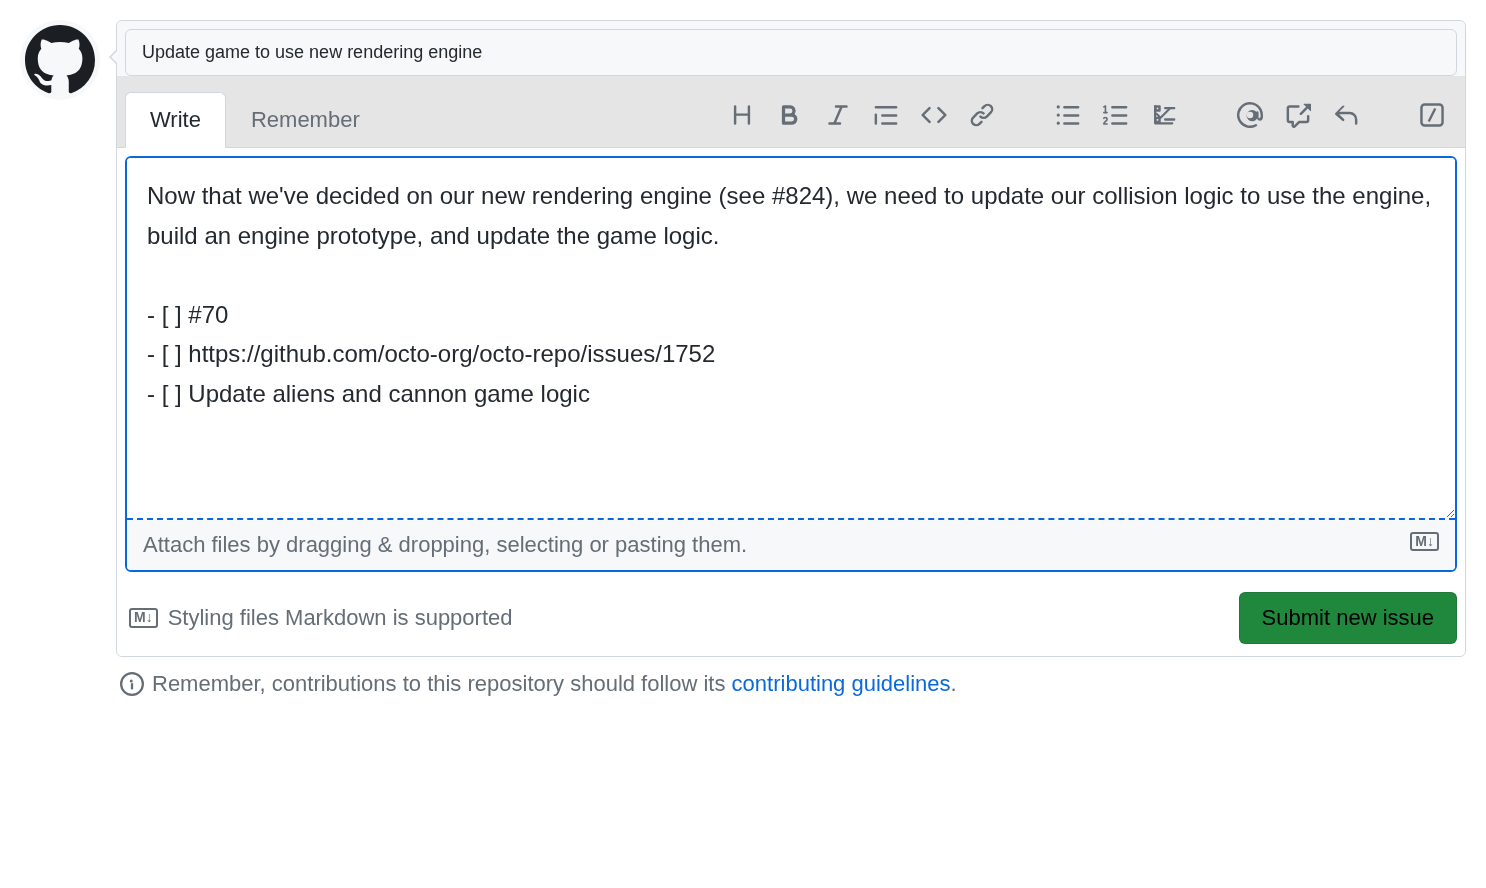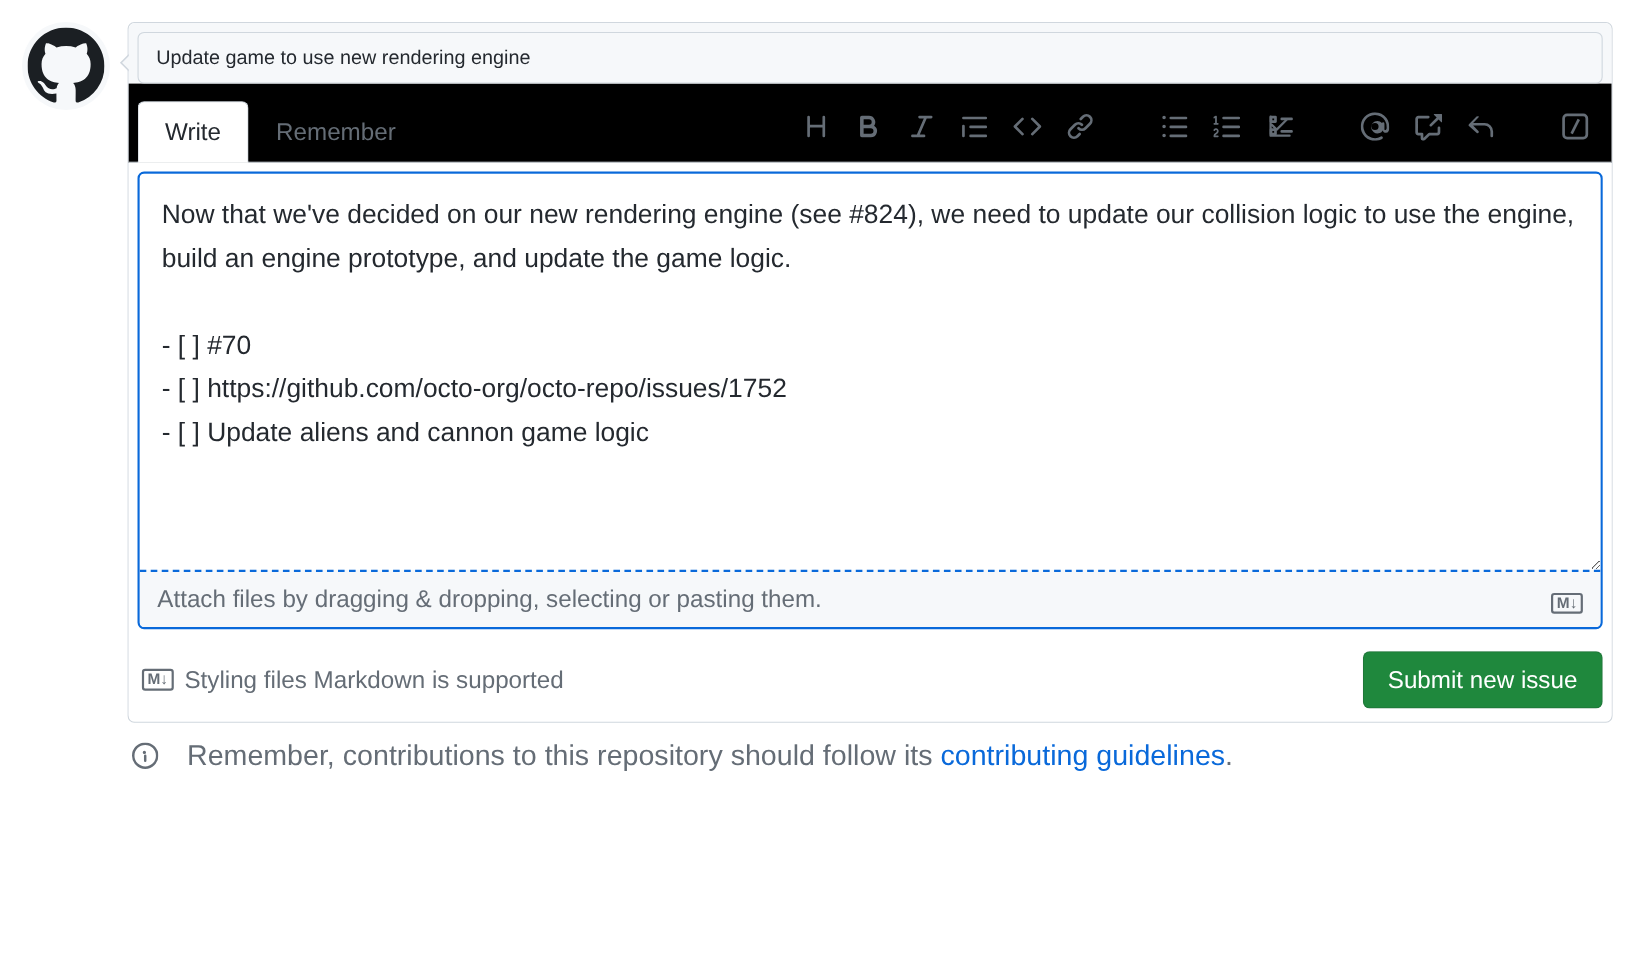--- a/index.html
+++ b/index.html
@@ -68,21 +68,21 @@
       background: #f6f8fa;
       border: 1px solid #d0d7de;
       border-radius: 6px;
       color: #24292f;
       font-family: inherit;
     }
     .tab-bar {
       display: flex;
       align-items: center;
       padding: 16px 8px 0 8px;
-      background: #000000;
+      background: #e5e5e5;
       border-bottom: 1px solid #d0d7de;
     }
     .tabs {
       display: flex;
       margin-bottom: -1px;
     }
     .tab {
       padding: 14px 24px;
       font-size: 22px;
       background: transparent;
@@ -135,21 +135,21 @@
       font-family: inherit;
       color: #24292f;
       outline: none;
       display: block;
     }
     .attach-bar {
       border-top: 2px dashed #0969da;
       background: #f6f8fa;
       padding: 12px 16px;
       display: flex;
-      align-items: flex-end;
+      align-items: flex-start;
       justify-content: space-between;
       font-size: 22px;
       color: #656d76;
     }
     .md-badge {
       font-size: 14px;
       font-weight: bold;
       border: 2px solid #656d76;
       border-radius: 3px;
       padding: 0 3px;
@@ -166,36 +166,36 @@
     }
     .footer-left {
       display: flex;
       align-items: center;
       gap: 10px;
       font-size: 22px;
       color: #656d76;
     }
     .submit-btn {
       background: #1f883d;
-      color: #ffffff;
+      color: #000000;
       border: 1px solid rgba(31,35,40,0.15);
       padding: 12px 22px;
       font-size: 22px;
       font-weight: 500;
       border-radius: 6px;
       cursor: pointer;
       font-family: inherit;
     }
     .notice {
       margin-top: 14px;
       margin-left: 4px;
       display: flex;
       align-items: center;
-      gap: 26px;
-      font-size: 26px;
+      gap: 8px;
+      font-size: 22px;
       color: #656d76;
     }
     .notice a { color: #0969da; text-decoration: none; }
     .notice svg { width: 24px; height: 24px; }
   </style>
 </head>
 <body>
 
 <div class="container">
   <div class="avatar-col">

